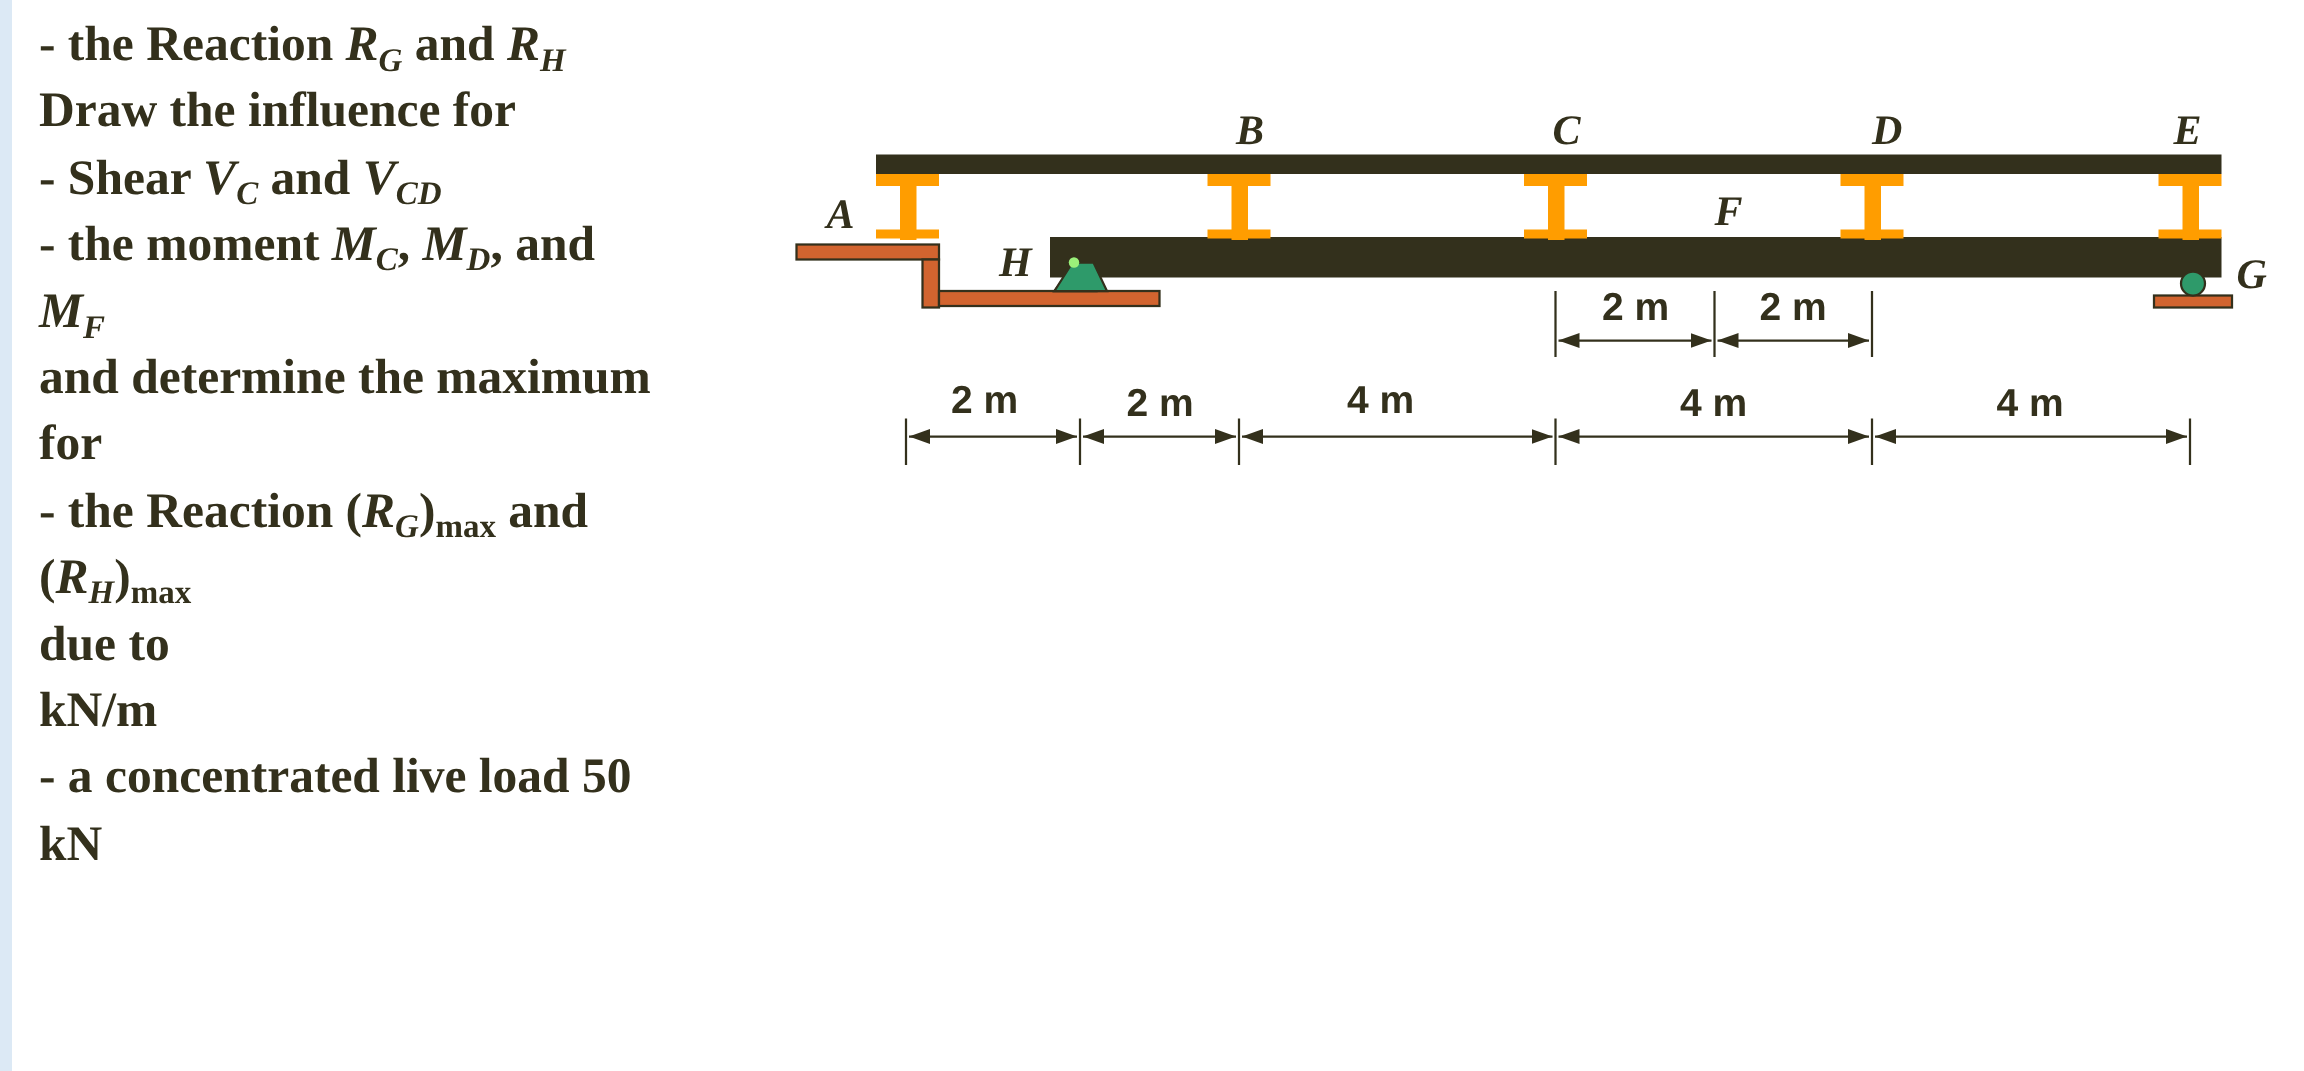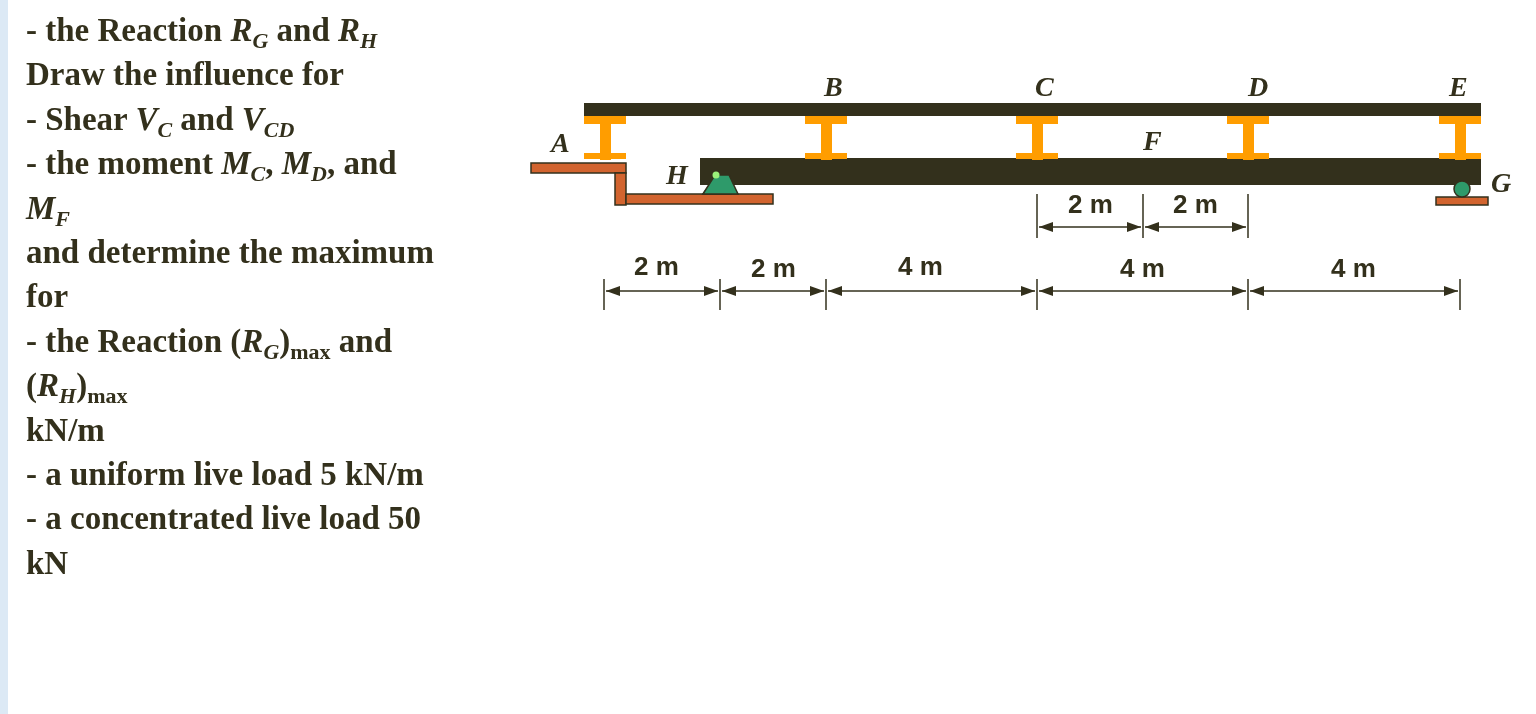--- a/index.html
+++ b/index.html
@@ -40,22 +40,22 @@
 <div class="problem-text">
   <span class="line"><span>- the Reaction </span><i>R</i><sub class="it">G</sub><span> and </span><i>R</i><sub class="it">H</sub></span>
   <span class="line"><span>Draw the influence for</span></span>
   <span class="line"><span>- Shear </span><i>V</i><sub class="it">C</sub><span> and </span><i>V</i><sub class="it">CD</sub></span>
   <span class="line"><span>- the moment </span><i>M</i><sub class="it">C</sub><span>, </span><i>M</i><sub class="it">D</sub><span>, and</span></span>
   <span class="line"><i>M</i><sub class="it">F</sub></span>
   <span class="line"><span>and determine the maximum</span></span>
   <span class="line"><span>for</span></span>
   <span class="line"><span>- the Reaction (</span><i>R</i><sub class="it">G</sub><span>)</span><sub>max</sub><span> and</span></span>
   <span class="line"><span>(</span><i>R</i><sub class="it">H</sub><span>)</span><sub>max</sub></span>
+  <span class="line"><span>due to</span></span>
   <span class="line"><span>kN/m</span></span>
-  <span class="line"><span>- a uniform live load 5 kN/m</span></span>
   <span class="line"><span>- a concentrated live load 50</span></span>
   <span class="line"><span>kN</span></span>
 </div>
 
 <svg class="diagram" width="1536" height="714" viewBox="0 0 1536 714">
   <defs>
     <marker id="arrL" markerWidth="14" markerHeight="10" refX="0" refY="5" orient="auto" markerUnits="userSpaceOnUse">
       <path d="M0,5 L14,0 L14,10 Z" fill="#33301c"></path>
     </marker>
     <marker id="arrR" markerWidth="14" markerHeight="10" refX="14" refY="5" orient="auto" markerUnits="userSpaceOnUse">

